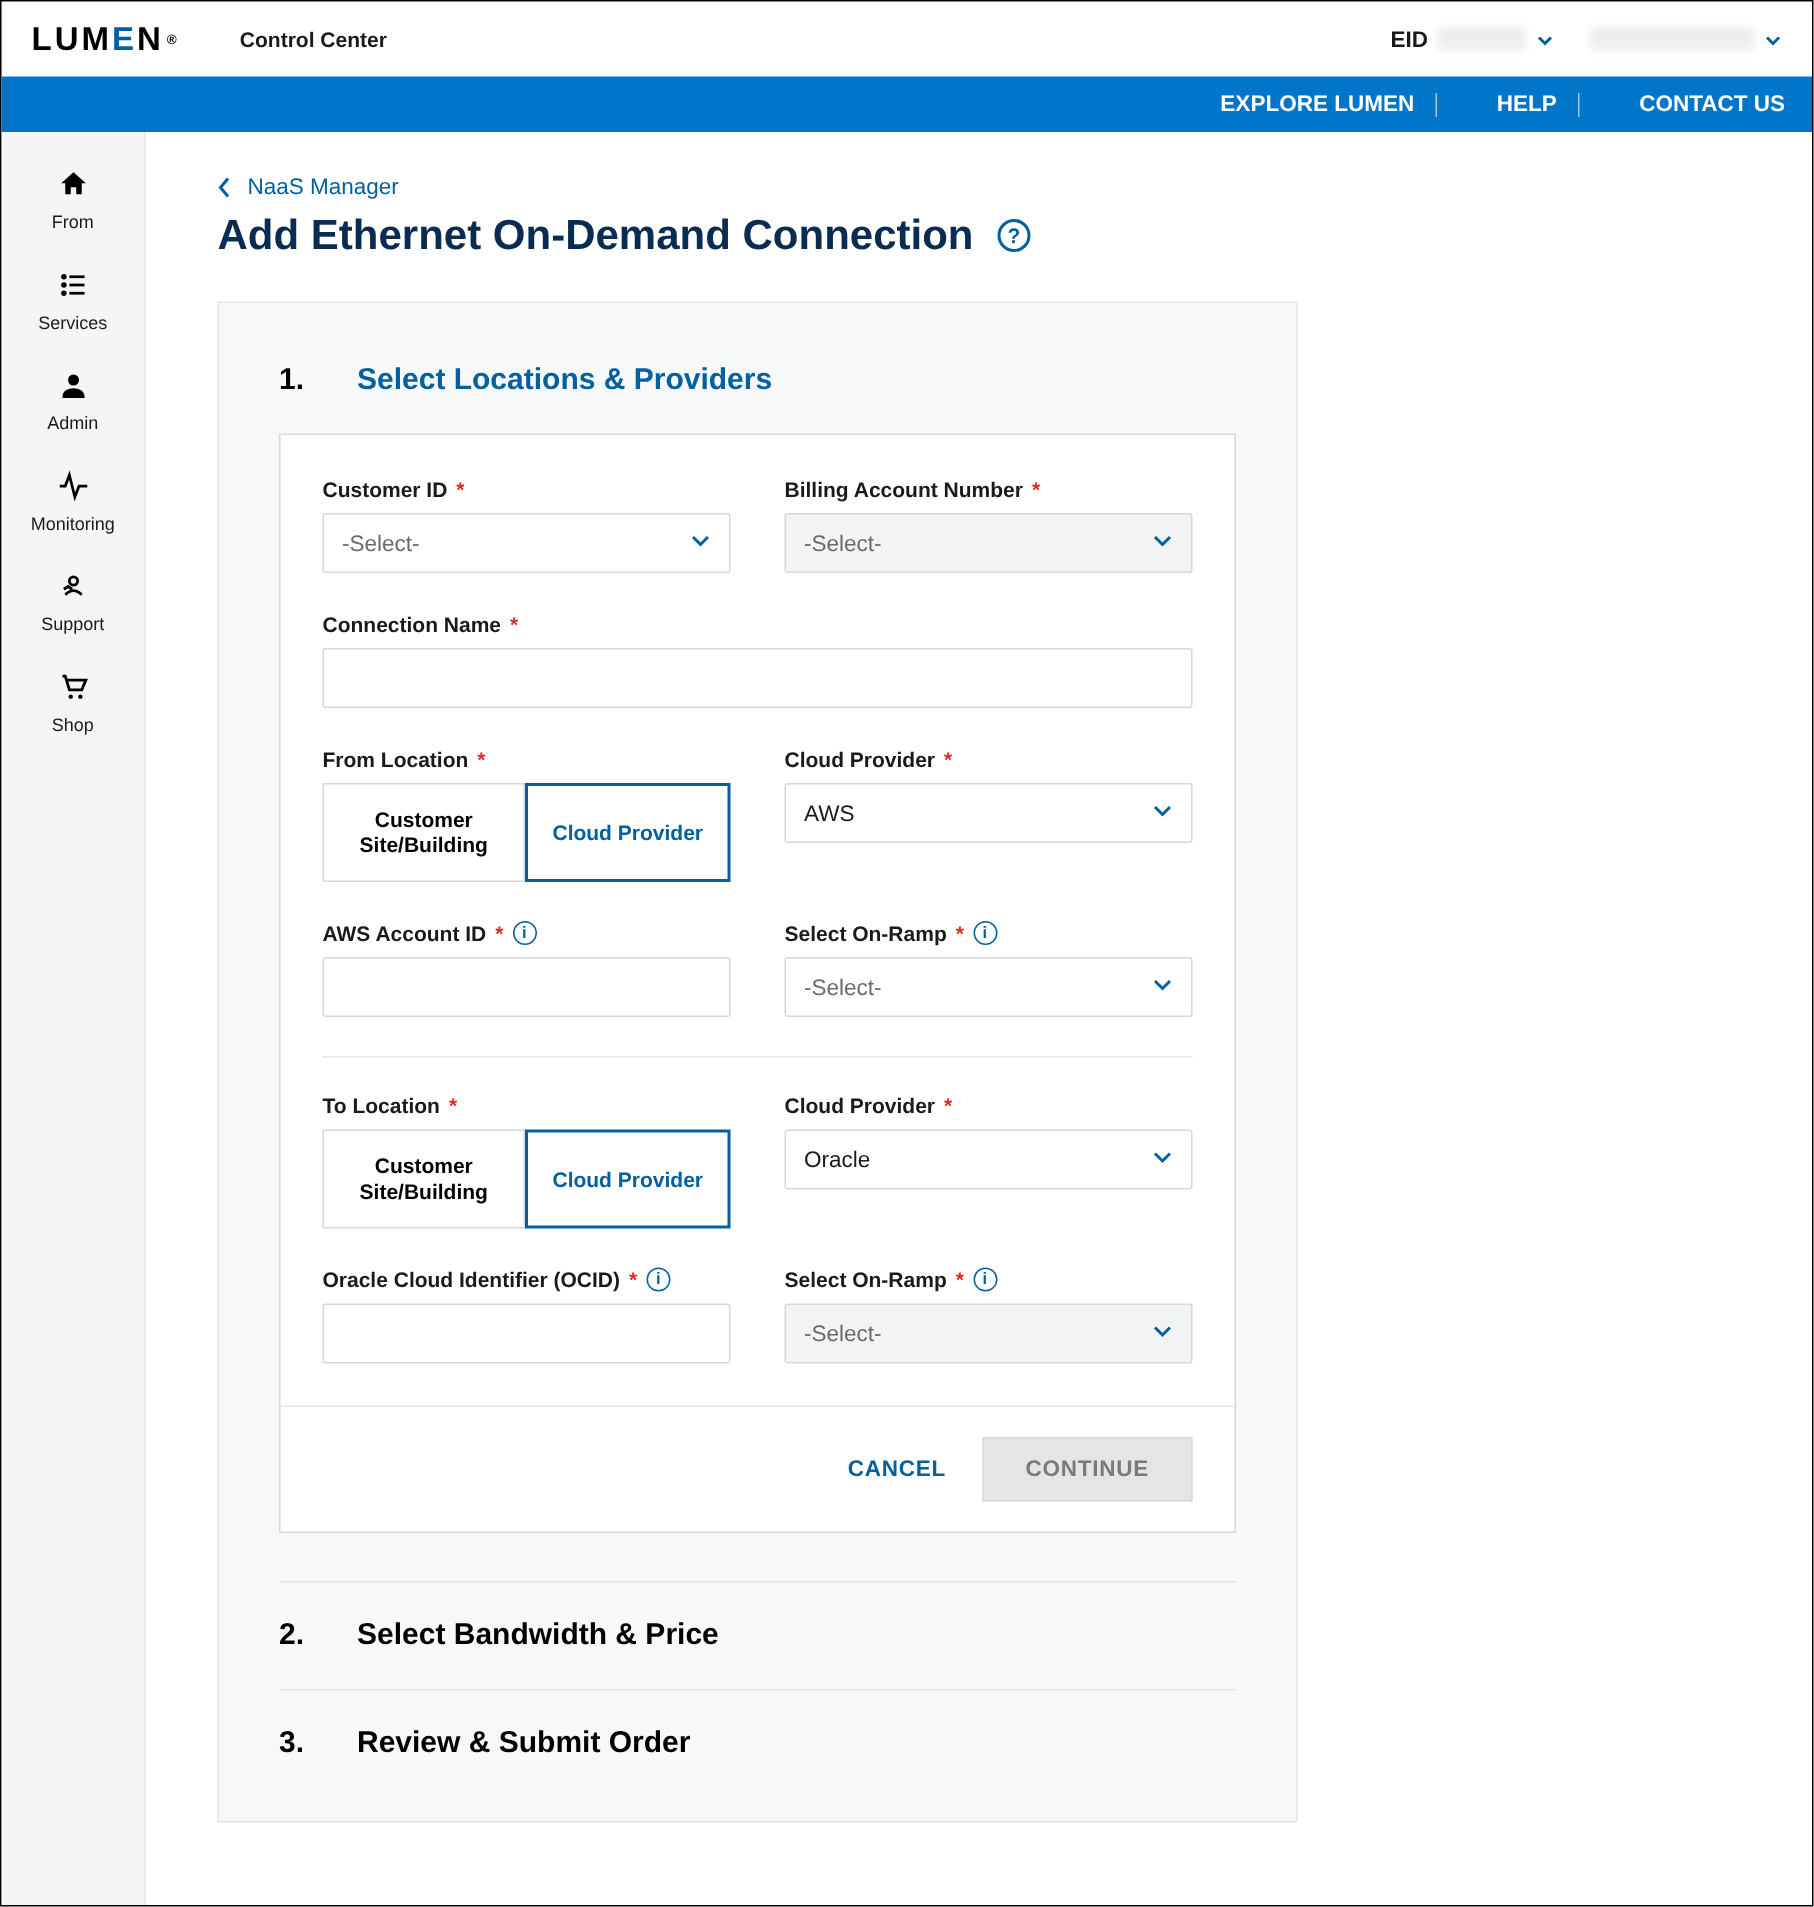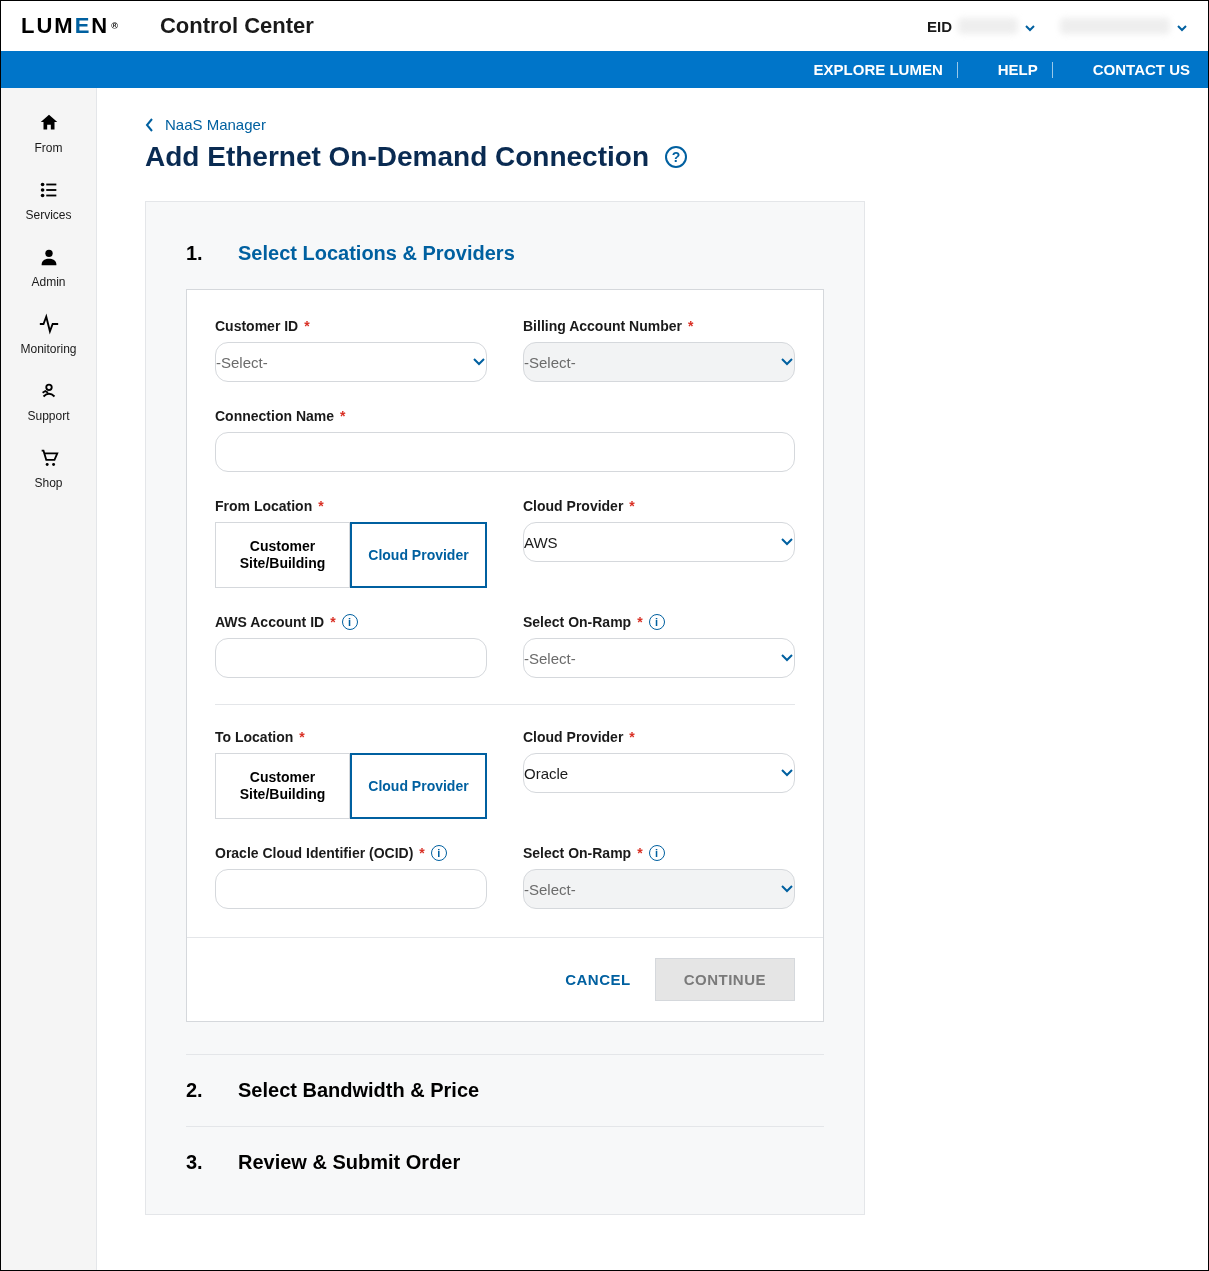--- a/index.html
+++ b/index.html
@@ -37,21 +37,21 @@
     gap: 40px;
   }
   .logo {
     display:flex; align-items:center;
     font-weight:700; font-size:22px; letter-spacing:2px;
     font-family: Arial, sans-serif;
   }
   .logo .logo-text { color:#000; }
   .logo .logo-e { color: var(--brand-blue); }
   .logo .logo-r { font-size:9px; vertical-align: super; margin-left:2px; color:#000;}
-  .app-title { font-weight:700; font-size:22px; }
+  .app-title { font-weight:700; font-size:14px; }
   .header-spacer { flex:1; }
   .eid-group { display:flex; align-items:center; gap:6px; font-size:15px; font-weight:700; }
   .eid-val, .header-blur2 {
     display:inline-block; background:#eee; color:#eee; border-radius:4px;
     filter: blur(3px);
   }
   .eid-val { width:60px; height:16px; }
   .header-blur2 { width:110px; height:16px; margin-left:18px; }
   .chev-down {
     width:12px; height:12px; display:inline-block;
@@ -155,24 +155,24 @@
   .info-circle {
     width:16px; height:16px; border:1.4px solid var(--brand-blue); border-radius:50%;
     color:var(--brand-blue); font-size:11px; font-weight:700;
     display:inline-flex; align-items:center; justify-content:center;
     cursor:pointer;
   }
 
   .select-box, .text-box {
     height:40px;
     border:1px solid var(--border);
-    border-radius:13px;
+    border-radius:2px;
     background:#fff;
     display:flex; align-items:center;
-    padding:0 0;
+    padding:0 12px;
     font-size:15px;
     cursor:pointer;
     position:relative;
   }
   .select-box.disabled { background:#f2f3f4; color: var(--muted); cursor:not-allowed;}
   .select-box .placeholder { color: var(--muted); }
   .select-box .sel-caret { margin-left:auto; }
   .select-box .sel-caret svg { width:14px; height:14px; fill:none; stroke: var(--brand-blue); stroke-width:2;}
   .text-box { cursor:text; }
 

